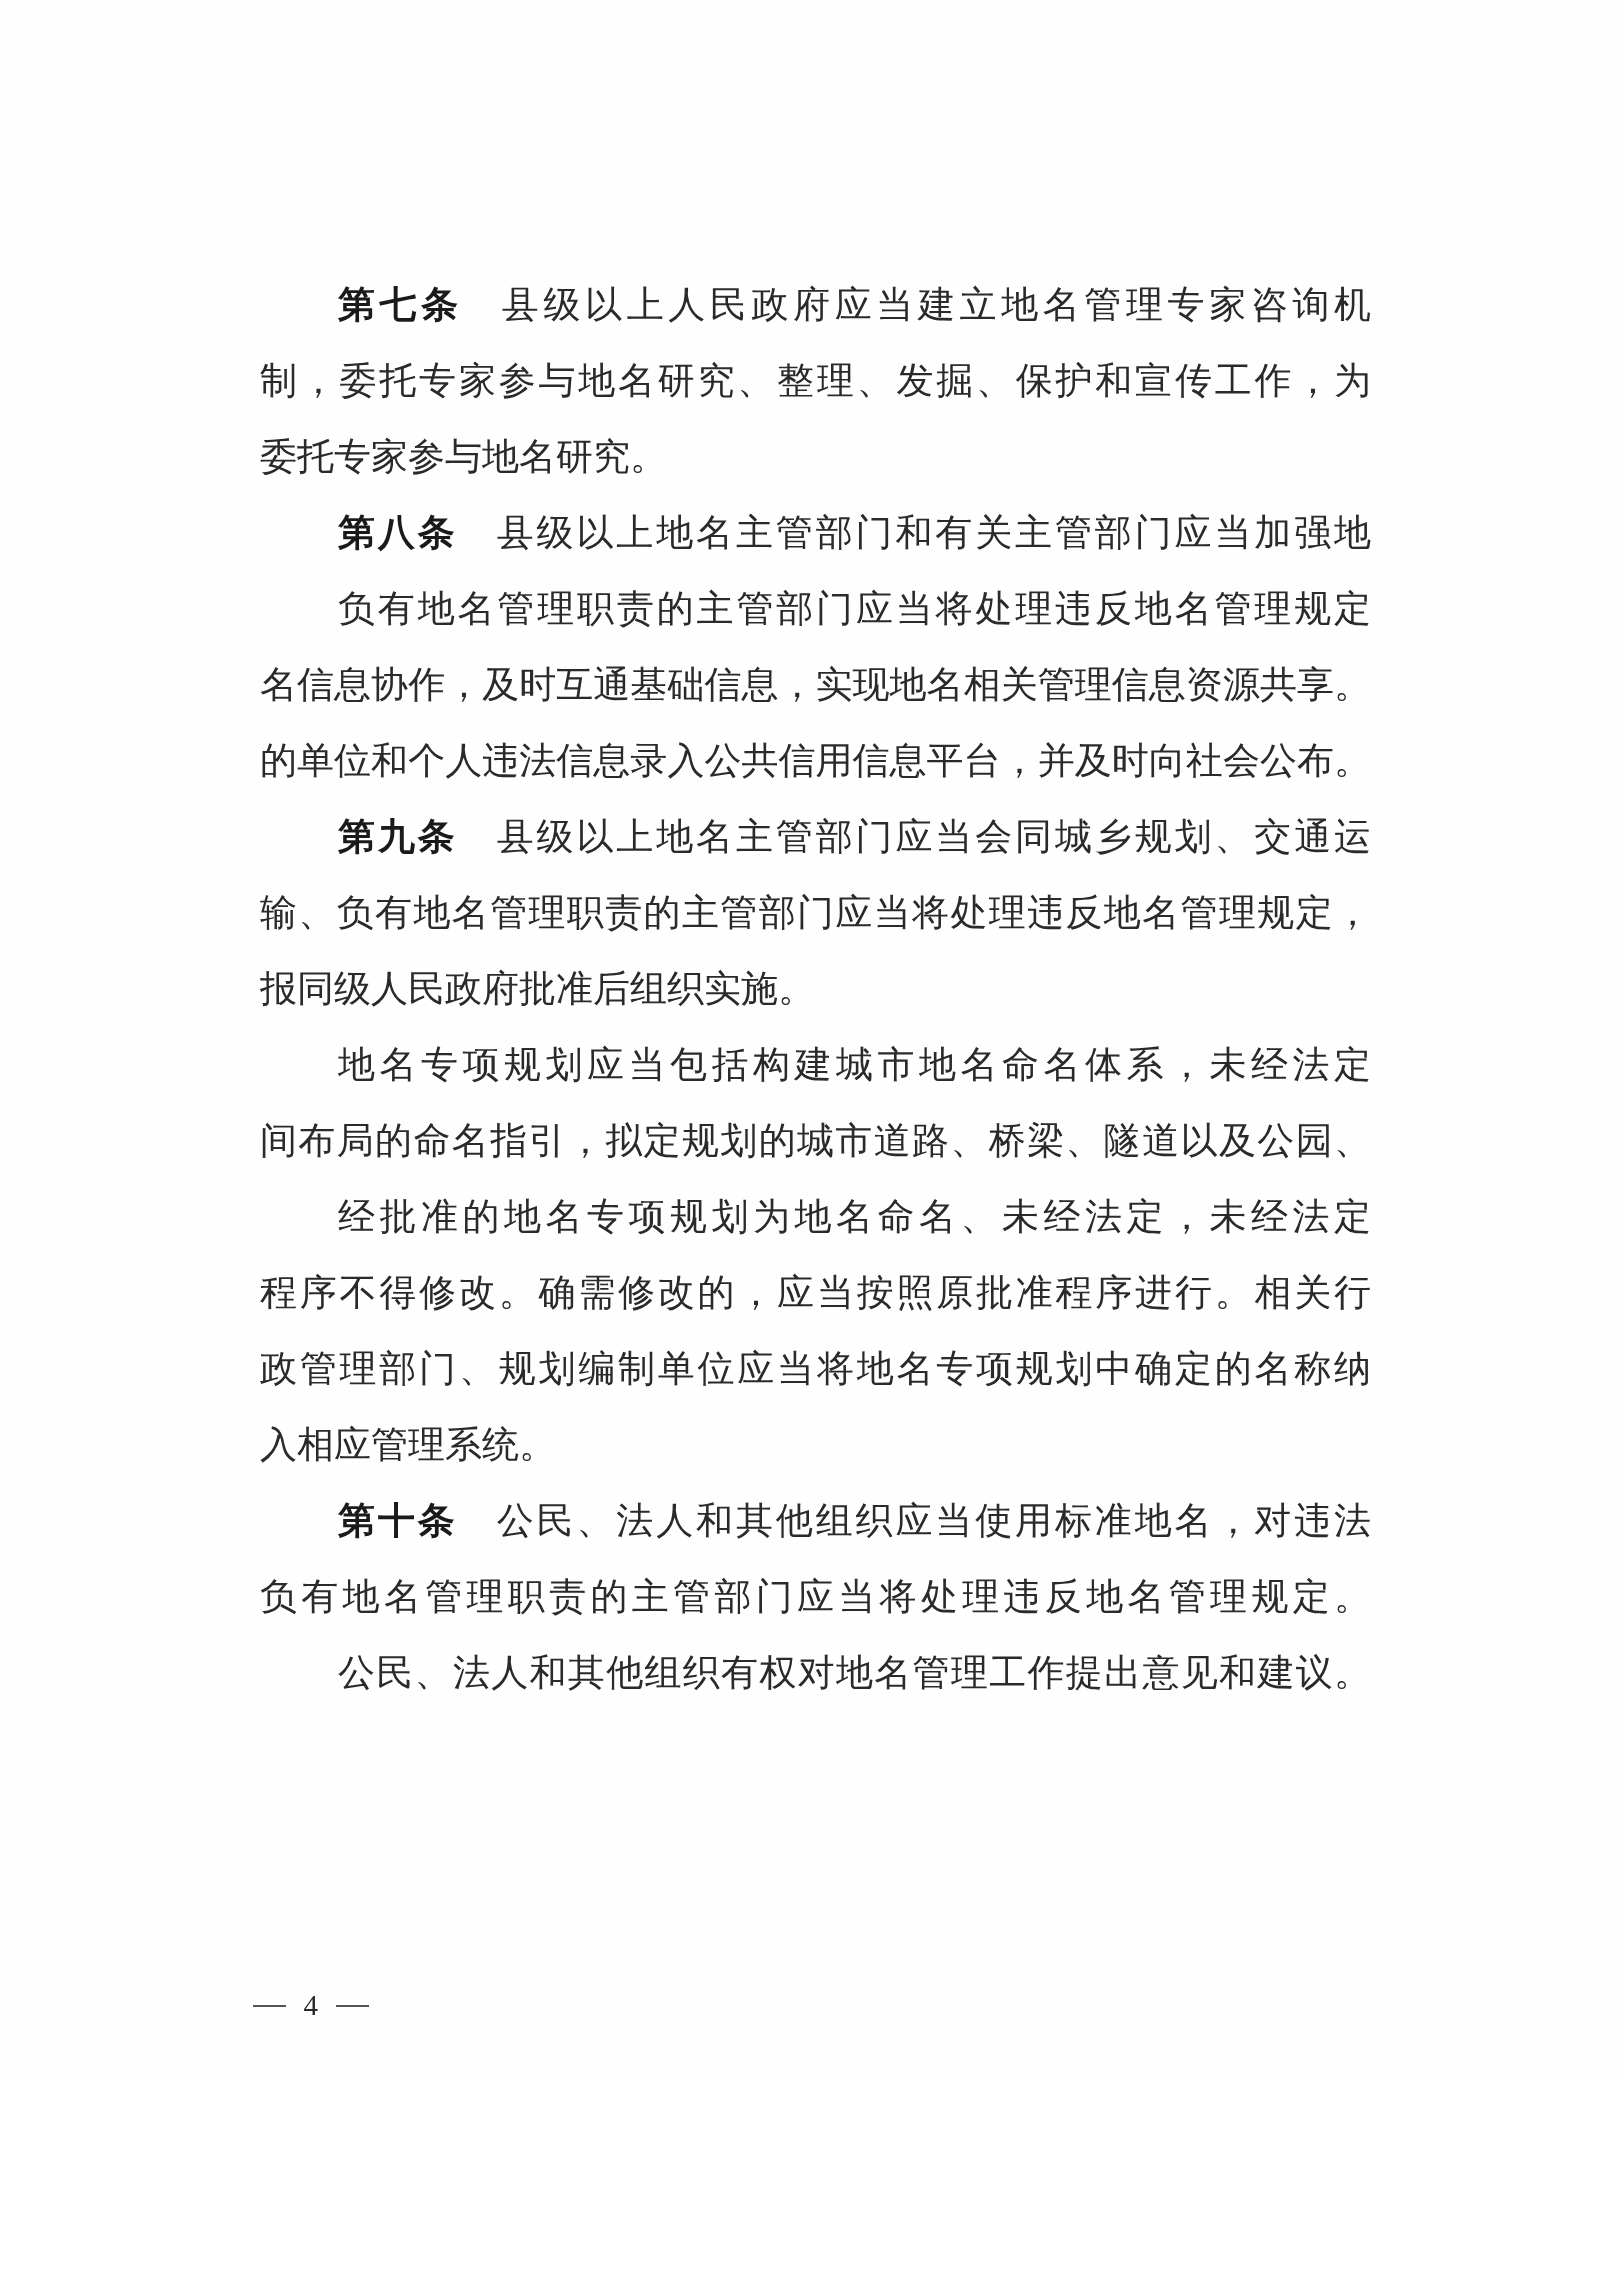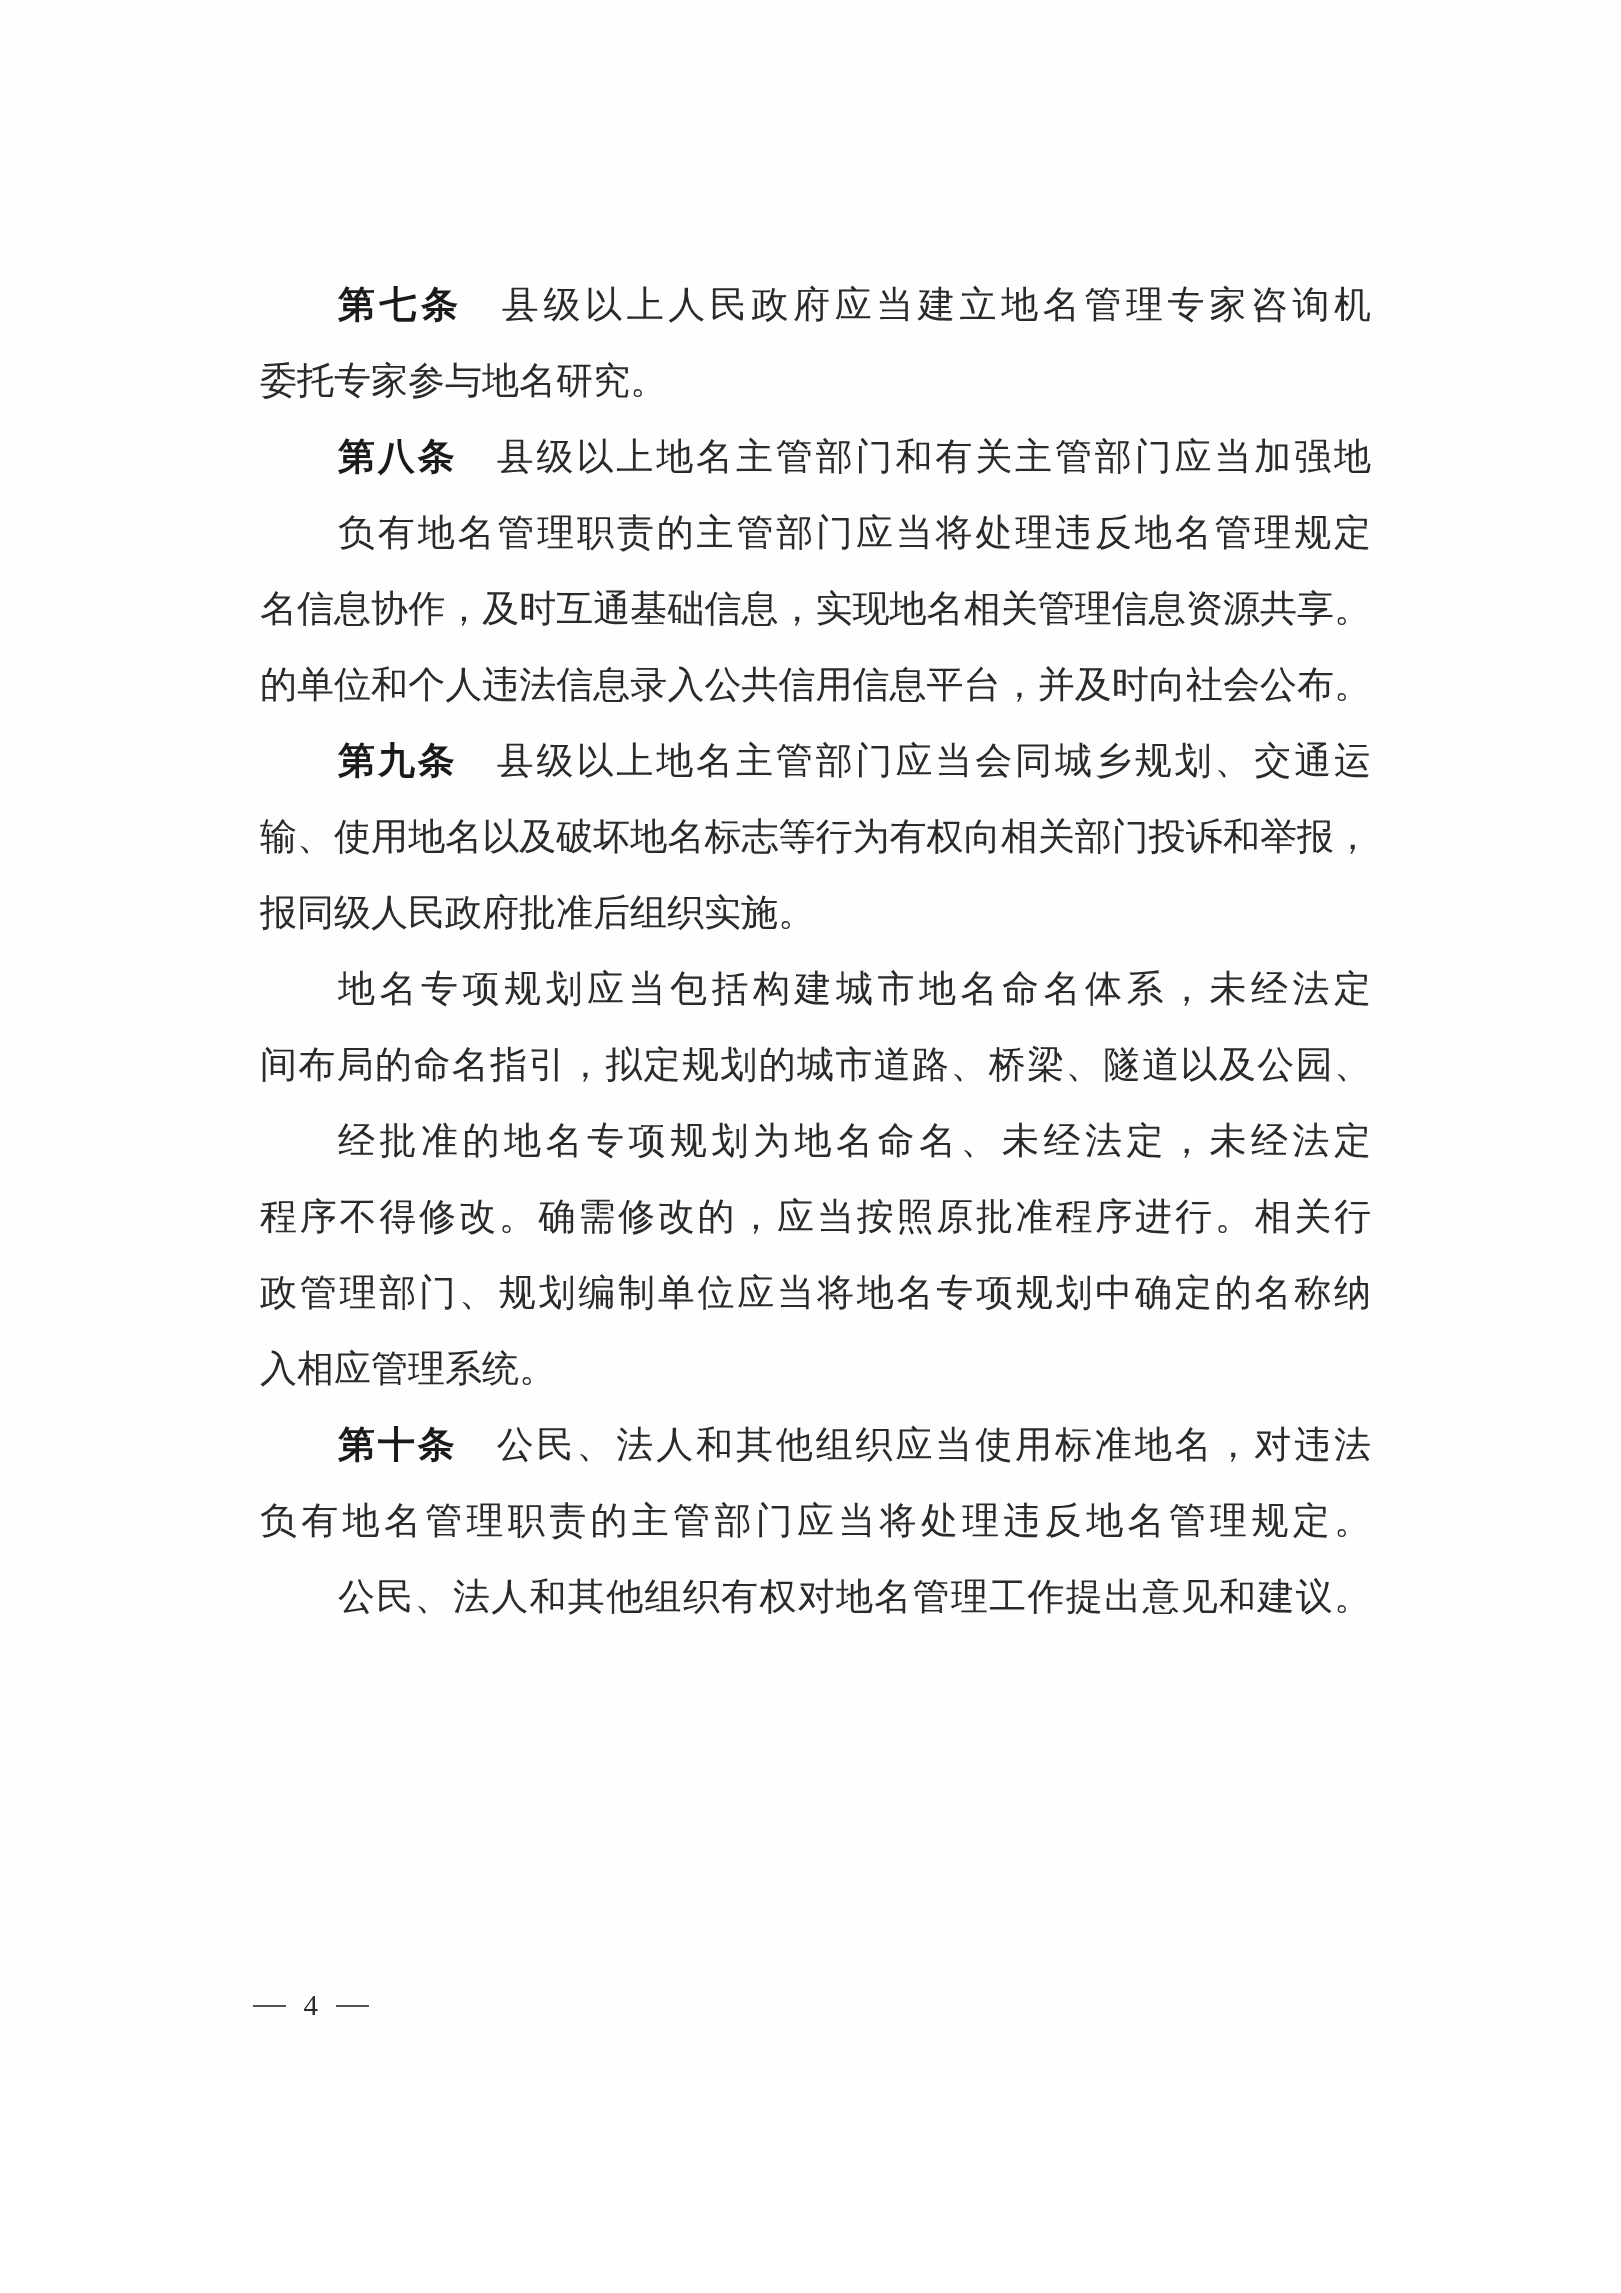--- a/index.html
+++ b/index.html
@@ -25,30 +25,31 @@
   }
   .dash { display: inline-block; width: 33px; height: 2px; background: #555; }
 </style>
 </head>
 <body>
 
 <div class="page">
   <div class="body-text">
 
     <div class="line indent"><span class="heading">第七条</span><span>县级以上人民政府应当建立地名管理专家咨询机</span></div>
+    <div class="line">制，委托专家参与地名研究、整理、发掘、保护和宣传工作，为</div>
     <div class="line last">委托专家参与地名研究。</div>
 
     <div class="line indent"><span class="heading">第八条</span><span>县级以上地名主管部门和有关主管部门应当加强地</span></div>
     <div class="line indent">负有地名管理职责的主管部门应当将处理违反地名管理规定</div>
 
     <div class="line">名信息协作，及时互通基础信息，实现地名相关管理信息资源共享。</div>
     <div class="line">的单位和个人违法信息录入公共信用信息平台，并及时向社会公布。</div>
 
     <div class="line indent"><span class="heading">第九条</span><span>县级以上地名主管部门应当会同城乡规划、交通运</span></div>
-    <div class="line">输、使用地名以及破坏地名标志等行为有权向相关部门投诉和举报，</div>
+    <div class="line">输、负有地名管理职责的主管部门应当将处理违反地名管理规定，</div>
     <div class="line last">报同级人民政府批准后组织实施。</div>
 
     <div class="line indent">地名专项规划应当包括构建城市地名命名体系，未经法定</div>
     <div class="line">间布局的命名指引，拟定规划的城市道路、桥梁、隧道以及公园、</div>
 
     <div class="line indent">经批准的地名专项规划为地名命名、未经法定，未经法定</div>
     <div class="line">程序不得修改。确需修改的，应当按照原批准程序进行。相关行</div>
     <div class="line">政管理部门、规划编制单位应当将地名专项规划中确定的名称纳</div>
     <div class="line last">入相应管理系统。</div>
 

